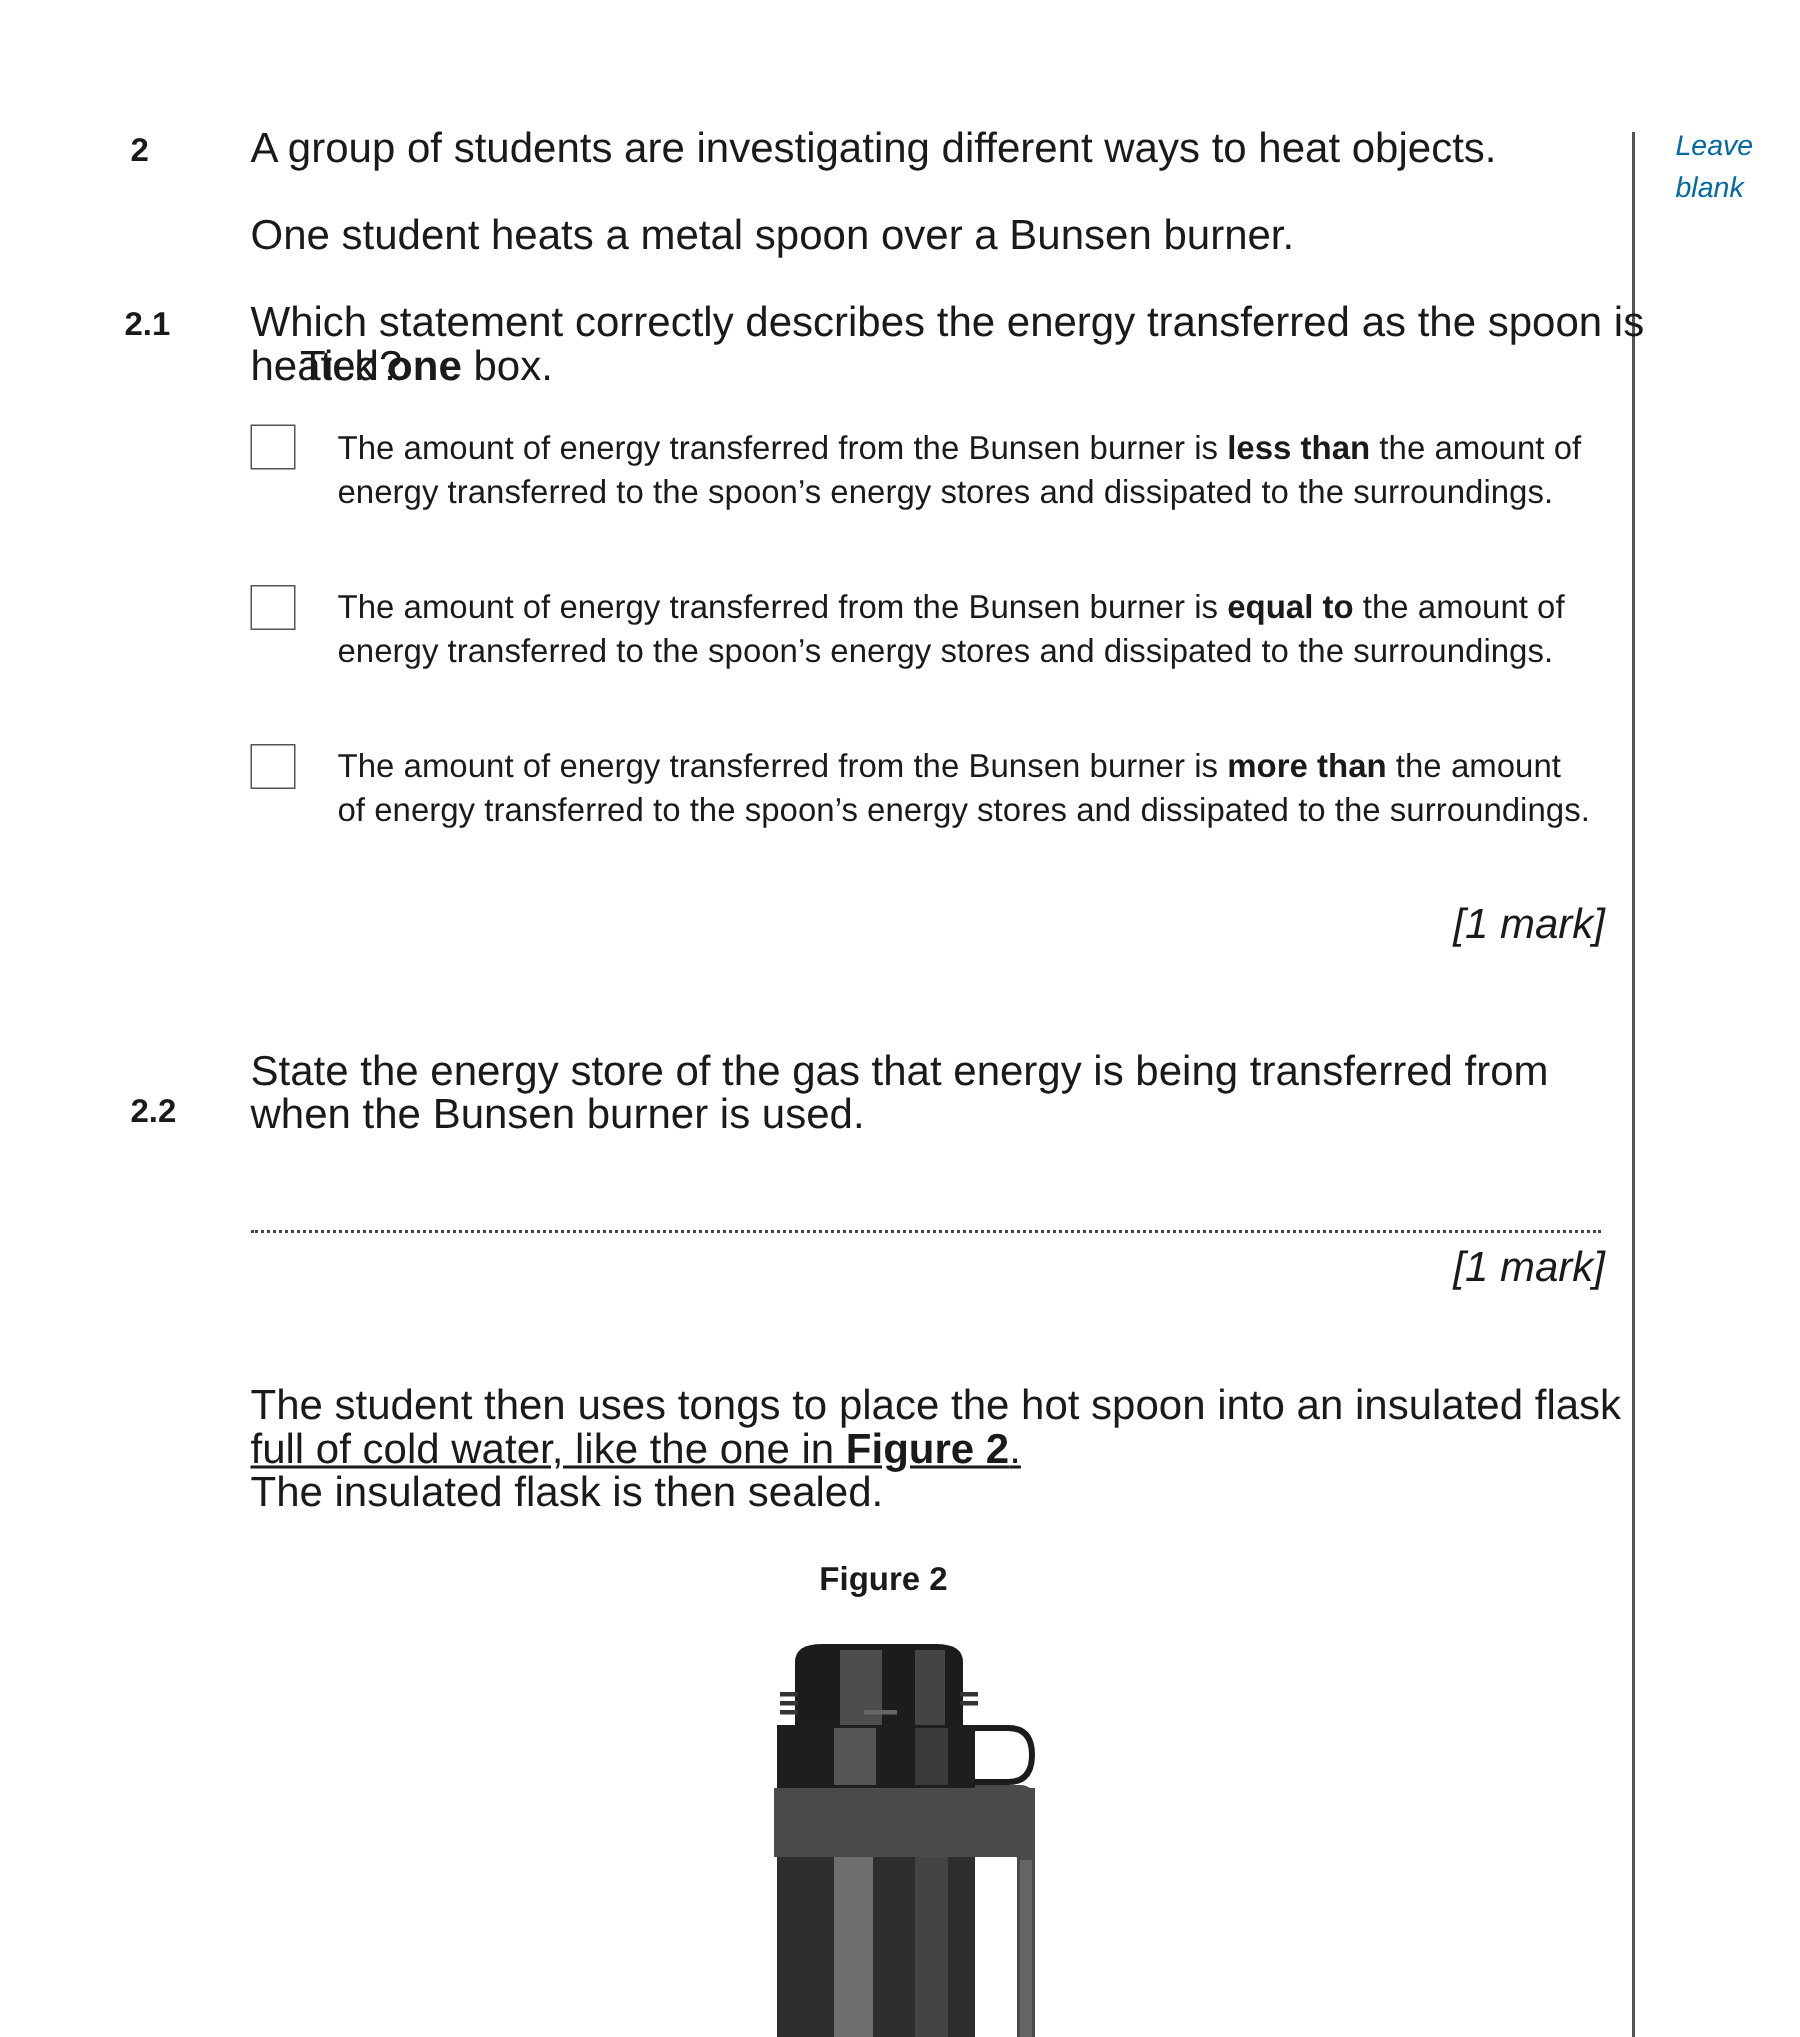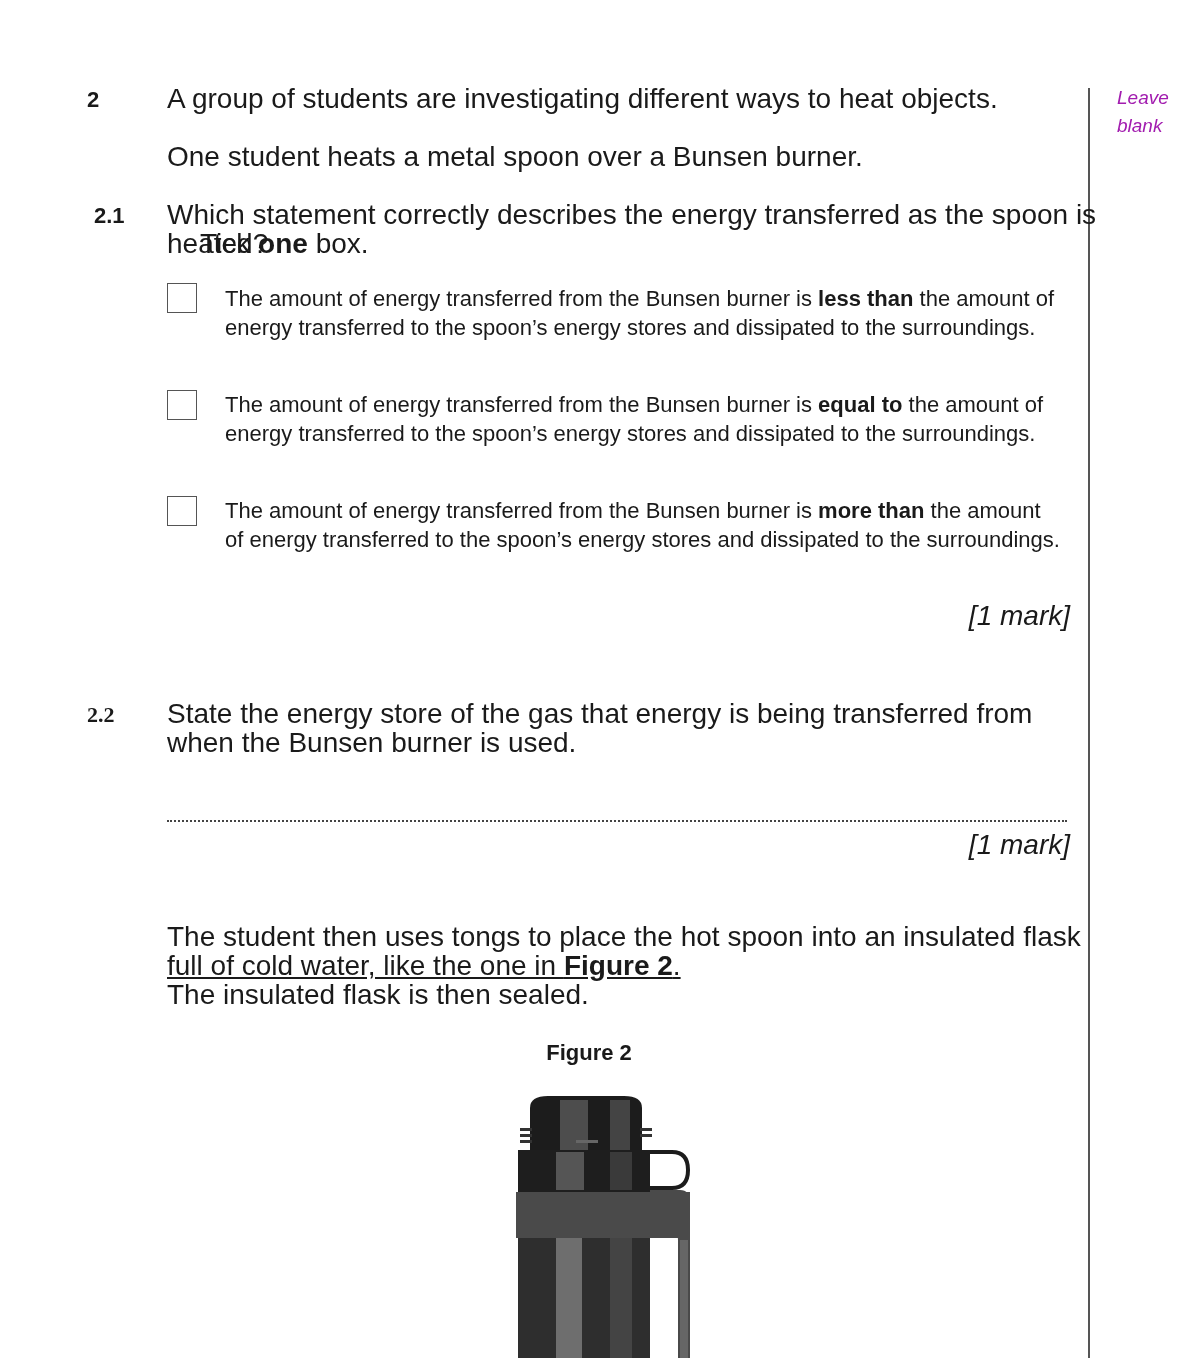--- a/index.html
+++ b/index.html
@@ -2,21 +2,21 @@
 <html><head>
 <meta charset="utf-8">
 <style>
   html, body { margin: 0; padding: 0; background: #ffffff; }
   body { width: 1200px; height: 1358px; position: relative; overflow: hidden;
          font-family: "Liberation Sans", sans-serif; color: #1a1a1a; }
   .abs { position: absolute; }
   .qnum { position: absolute; font-weight: bold; font-size: 22px; }
   .txt { position: absolute; font-size: 28px; line-height: 29px; }
   .rule { position: absolute; left: 1088px; top: 88px; width: 2px; height: 1270px; background: #555; }
-  .leave { position: absolute; left: 1117px; top: 84px; font-style: italic; font-size: 19px; line-height: 28px; color: #a21caf; }
+  .leave { position: absolute; left: 1117px; top: 84px; font-style: italic; font-size: 19px; line-height: 28px; color: #0369a1; }
   .cb { position: absolute; left: 167px; width: 30px; height: 30px; border: 1.5px solid #555; box-sizing: border-box; background: #fff; cursor: pointer; }
   .opt { position: absolute; left: 225px; width: 840px; font-size: 22px; line-height: 29px; }
   .mark { position: absolute; right: 130px; font-style: italic; font-size: 28px; }
   .dots { position: absolute; left: 167px; top: 806px; width: 900px; height: 16px; overflow: hidden;
           border-bottom: 2px dotted #444; box-sizing: border-box; cursor: text; }
   .fig-title { position: absolute; left: 0; width: 1178px; text-align: center; top: 1040px; font-weight: bold; font-size: 22px; }
   b { font-weight: bold; }
 </style>
 </head>
 <body>
@@ -24,36 +24,36 @@
 <div class="rule"></div>
 <div class="leave">
   <div>Leave</div>
   <div>blank</div>
 </div>
 
 <div class="qnum" style="left:87px; top:87px;">2</div>
 <div class="txt" style="left:167px; top:84px;">A group of students are investigating different ways to heat objects.</div>
 <div class="txt" style="left:167px; top:142px;">One student heats a metal spoon over a Bunsen burner.</div>
 
-<div class="qnum" style="left:94px; top:203px;">2.1</div>
+<div class="qnum" style="left:83px; top:203px;">2.1</div>
 <div class="txt" style="left:167px; top:200px;">Which statement correctly describes the energy transferred as the spoon is heated?</div>
 <div class="txt" style="left:172px; top:229px;margin-left:28px;"><span>Tick </span><b>one</b><span> box.</span></div>
 
 <div class="cb" style="top:283px;"></div>
 <div class="opt" style="top:284px;"><span>The amount of energy transferred from the Bunsen burner is </span><b>less than</b><span> the amount of energy transferred to the spoon’s energy stores and dissipated to the surroundings.</span></div>
 
 <div class="cb" style="top:390px;"></div>
 <div class="opt" style="top:390px;"><span>The amount of energy transferred from the Bunsen burner is </span><b>equal to</b><span> the amount of energy transferred to the spoon’s energy stores and dissipated to the surroundings.</span></div>
 
 <div class="cb" style="top:496px;"></div>
 <div class="opt" style="top:496px;"><span>The amount of energy transferred from the Bunsen burner is </span><b>more than</b><span> the amount of energy transferred to the spoon’s energy stores and dissipated to the surroundings.</span></div>
 
 <div class="mark" style="top:600px;">[1 mark]</div>
 
-<div class="qnum" style="left:87px; top:702px;font-family:Liberation Serif, serif;">2.2</div>
+<div class="qnum" style="left:87px; top:728px;">2.2</div>
 <div class="txt" style="left:167px; top:699px; width:880px;">State the energy store of the gas that energy is being transferred from when the Bunsen burner is used.</div>
 <div class="dots"></div>
 <div class="mark" style="top:829px;">[1 mark]</div>
 
 <div class="txt" style="left:167px; top:922px;">The student then uses tongs to place the hot spoon into an insulated flask</div>
 <div class="txt" style="left:167px; top:951px;text-decoration:underline;"><span>full of cold water, like the one in </span><b>Figure 2</b><span>.</span></div>
 <div class="txt" style="left:167px; top:980px;">The insulated flask is then sealed.</div>
 
 <div class="fig-title">Figure 2</div>
 

